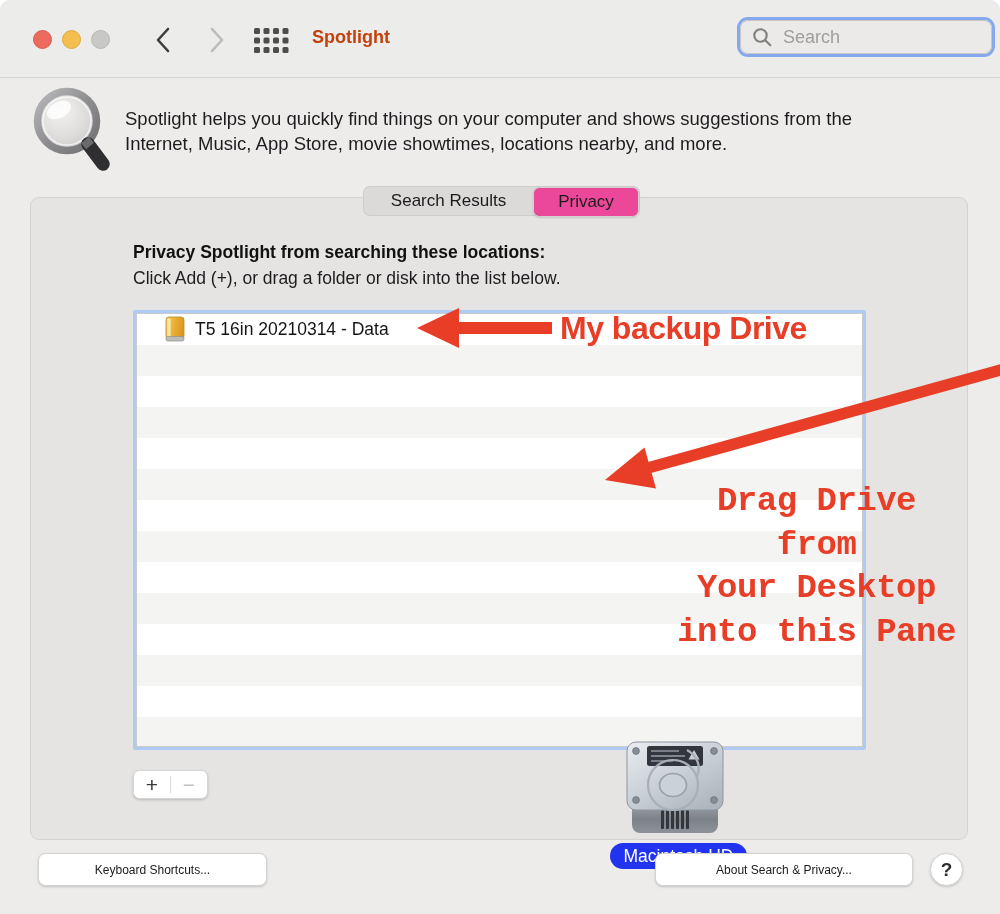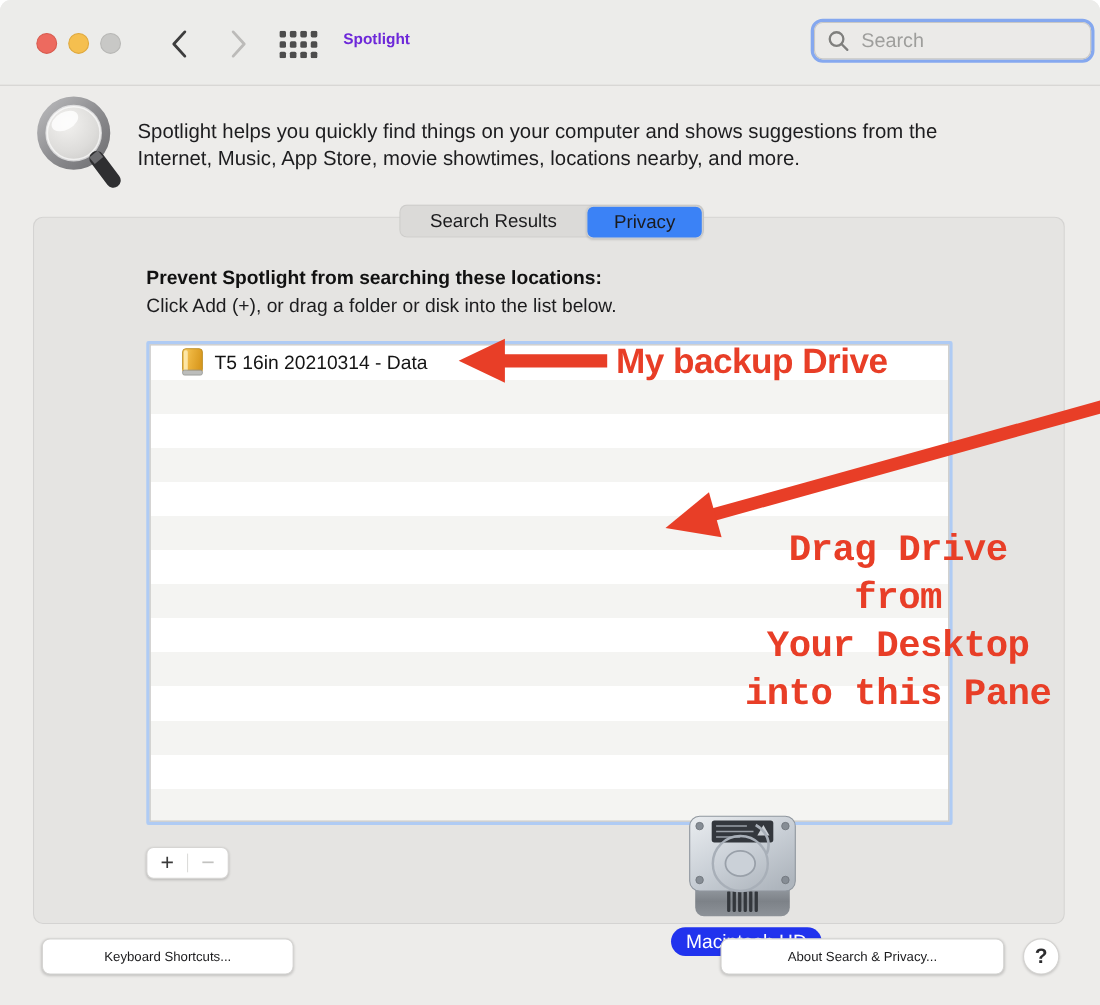--- a/index.html
+++ b/index.html
@@ -16,39 +16,39 @@
   .titlebar{position:absolute;left:0;top:0;width:1000px;height:78px;background:var(--bar-bg);
     border-bottom:1px solid #d3d2d0;box-sizing:border-box;}
   .tl{position:absolute;top:29.5px;width:19px;height:19px;border-radius:50%;box-sizing:border-box;}
   .tl.red{left:33px;background:#ed6a5f;border:1px solid #d85c50;}
   .tl.yellow{left:62px;background:#f5bf4f;border:1px solid #dfa93f;}
   .tl.gray{left:91px;background:#c8c8c6;border:1px solid #b8b8b6;}
   .navbtn{position:absolute;top:25px;width:26px;height:30px;display:flex;align-items:center;justify-content:center;}
   .navbtn.back{left:150px;}
   .navbtn.fwd{left:204px;}
   .gridicon{position:absolute;left:254px;top:28px;}
-  .wintitle{position:absolute;left:312px;top:27px;font-size:14px;font-weight:bold;color:#6d28d9;}
+  .wintitle{position:absolute;left:312px;top:27px;font-size:18px;font-weight:bold;color:#c2410c;}
   .searchwrap{position:absolute;left:737px;top:17px;width:258px;height:40px;border-radius:11px;
     border:3px solid #85a8ef;box-sizing:border-box;background:#ebeae8;}
   .searchfield{position:absolute;inset:0;border-radius:8px;border:1px solid #c8c7c5;background:#ebeae8;
     display:flex;align-items:center;padding-left:11px;box-sizing:border-box;}
   .searchfield input{border:none;outline:none;background:transparent;font-family:"Liberation Sans",sans-serif;
     font-size:18px;color:#3c3c3c;width:190px;margin-left:8px;}
   .searchfield input::placeholder{color:#9e9e9c;}
   
   .spoticon{position:absolute;left:30px;top:86px;}
   .introtext{position:absolute;left:125px;top:106px;font-size:18.5px;line-height:25px;color:var(--ink);}
   
   .panel{position:absolute;left:30px;top:197px;width:938px;height:643px;background:var(--panel-bg);
     border:1px solid rgba(0,0,0,0.07);border-radius:9px;box-sizing:border-box;}
   .tabs{position:absolute;left:363px;top:186px;height:30px;display:flex;background:#dbdad8;
     border-radius:7px;border:1px solid rgba(0,0,0,0.06);box-sizing:border-box;}
   .tab{height:28px;display:flex;align-items:center;justify-content:center;font-size:17px;color:#1b1b1d;}
   .tab.unsel{width:169px;}
-  .tab.sel{width:104px;background:#3b82f6;border-radius:6.5px;border:0.5px solid #d2d1cf;
+  .tab.sel{width:104px;background:#ec4899;border-radius:6.5px;border:0.5px solid #d2d1cf;
     box-shadow:0 1px 2px rgba(0,0,0,0.14);}
   .heading{position:absolute;left:133px;top:242px;font-size:17.5px;font-weight:bold;color:#111;}
   .subheading{position:absolute;left:133px;top:268px;font-size:17.5px;color:#1d1d1f;}
   
   .listbox{position:absolute;left:133px;top:310px;width:733px;height:440px;
     border:3px solid #afcbf4;border-radius:2px;box-sizing:border-box;}
   .list-surface{position:absolute;inset:0;border:1px solid #cbcbc9;box-sizing:border-box;
     background:repeating-linear-gradient(to bottom,#ffffff 0px,#ffffff 31px,#f4f4f2 31px,#f4f4f2 62px);}
   .listrow{position:absolute;left:0;top:0;width:100%;height:31px;display:flex;align-items:center;
     padding-left:27px;box-sizing:border-box;}
@@ -158,21 +158,21 @@
     <div>Internet, Music, App Store, movie showtimes, locations nearby, and more.</div>
   </div>
 
   <div class="panel"></div>
 
   <div class="tabs">
     <div class="tab unsel">Search Results</div>
     <div class="tab sel">Privacy</div>
   </div>
 
-  <div class="heading">Prevent Spotlight from searching these locations:</div>
+  <div class="heading">Privacy Spotlight from searching these locations:</div>
   <div class="subheading">Click Add (+), or drag a folder or disk into the list below.</div>
 
   <div class="listbox">
     <div class="list-surface">
       <div class="listrow">
         <svg width="22" height="27" viewBox="0 0 22 27">
           <defs>
             <linearGradient id="t5g" x1="0" y1="0" x2="1" y2="0.25">
               <stop offset="0%" stop-color="#f6d06a"></stop>
                 <stop offset="45%" stop-color="#ecb33d"></stop>

